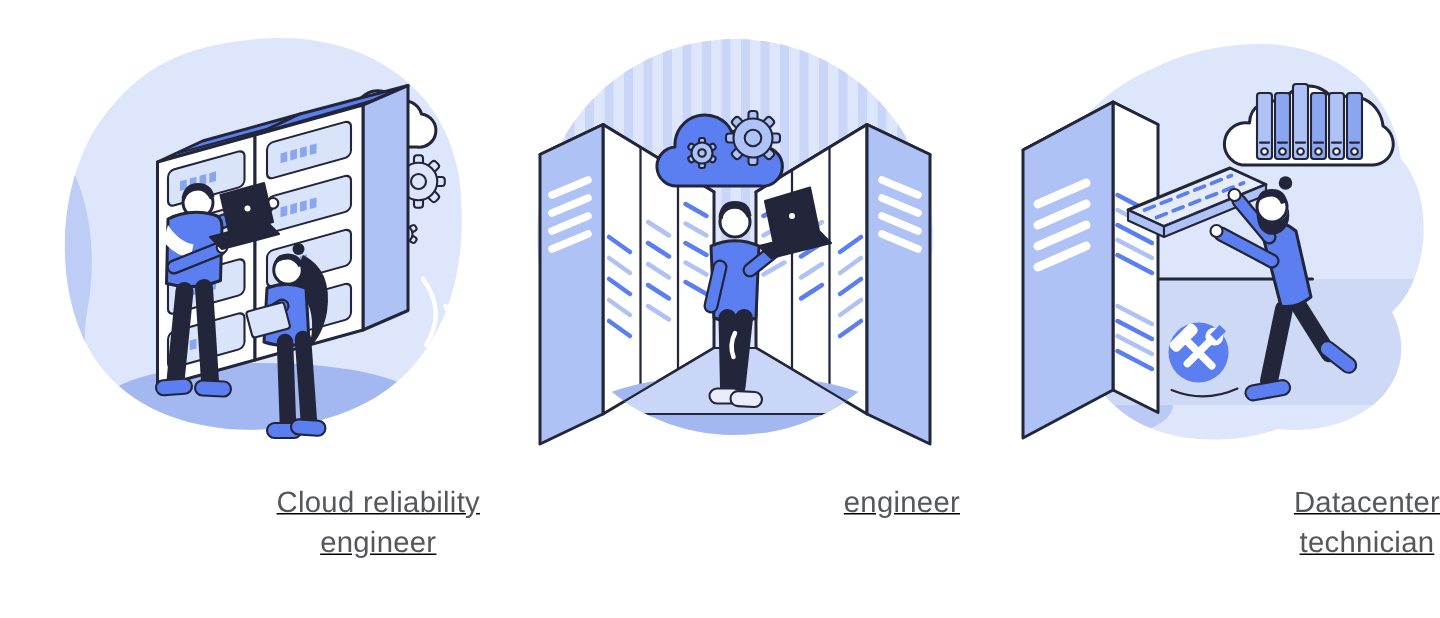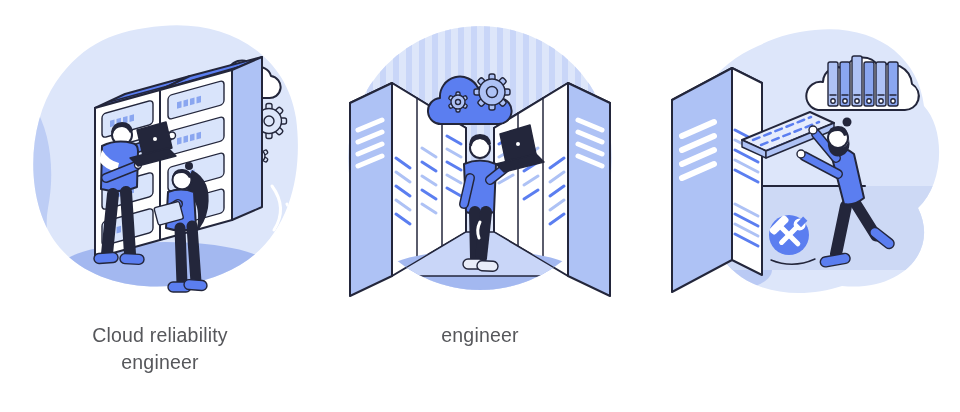--- a/index.html
+++ b/index.html
@@ -1,18 +1,18 @@
 <!DOCTYPE html>
 <html style="--accent: #5b7ef0; --light: #aec2f5; --pale: #dde6fa; --mid: #a3b8f0; --stripe: #c9d6f8; --slot: #d9e4fb; --pill: #8aa6f0; --tray: #e6ecfc; --sneaker: #e9edf9; --ink: #23263b; --text: #56575b;"><head>
 <meta charset="utf-8">
 <style>
   html,body{margin:0;padding:0;background:#ffffff;}
   body{width:960px;height:412px;overflow:hidden;font-family:"Liberation Sans",sans-serif;}
   .set{display:flex;width:960px;height:412px;}
-  .panel{width:320px;display:flex;flex-direction:column;align-items:center;padding-top:8px;box-sizing:border-box;}
+  .panel{width:320px;display:flex;flex-direction:column;align-items:flex-end;padding-top:8px;box-sizing:border-box;text-decoration:underline;}
   .art{width:300px;height:300px;display:block;}
   .caption{margin-top:14px;text-align:center;color:var(--text);font-size:19.5px;line-height:27px;font-weight:400;letter-spacing:.2px;}
   
   .fw{fill:#ffffff}.fp{fill:var(--pale)}.fl{fill:var(--light)}.fa{fill:var(--accent)}
   .fm{fill:var(--mid)}.fi{fill:var(--ink)}.fs{fill:var(--slot)}.fst{fill:var(--stripe)}
   .fpl{fill:var(--pill)}.ftr{fill:var(--tray)}.fsn{fill:var(--sneaker)}.fn{fill:none}
   
   .o{stroke:var(--ink);stroke-width:2;stroke-linejoin:round;stroke-linecap:round}
   .o1{stroke:var(--ink);stroke-width:1.4;stroke-linejoin:round;stroke-linecap:round}
   .seam{stroke:var(--ink);stroke-width:1.5;stroke-linecap:round}
@@ -428,16 +428,18 @@
         <path class="limb10" d="M188,166 L154,148"></path>
           <path class="limbA" d="M188,166 L154,148"></path>
         <circle class="fw o1" cx="151" cy="146" r="4"></circle>
         <circle class="fw o" cx="188" cy="130" r="10"></circle>
         <path class="fi" d="M178,131 a10,10 0 0 0 14,9 q6,-2 7,-9 q2,10 -4,15 q-9,6 -15,-2 q-3,-6 -2,-13 z"></path>
         <path class="fi" d="M178,128 q0,-10 10,-10 q9,0 10,9 l-4,1 q-2,-5 -6,-5 q-7,0 -10,5 z"></path>
         <circle class="fi" cx="197" cy="114" r="4.5"></circle>
       </g>
     </svg>
     <div class="caption">
+      <div>Datacenter</div>
+      <div>technician</div>
     </div>
   </div>
 
 </div>
 
 </body></html>

